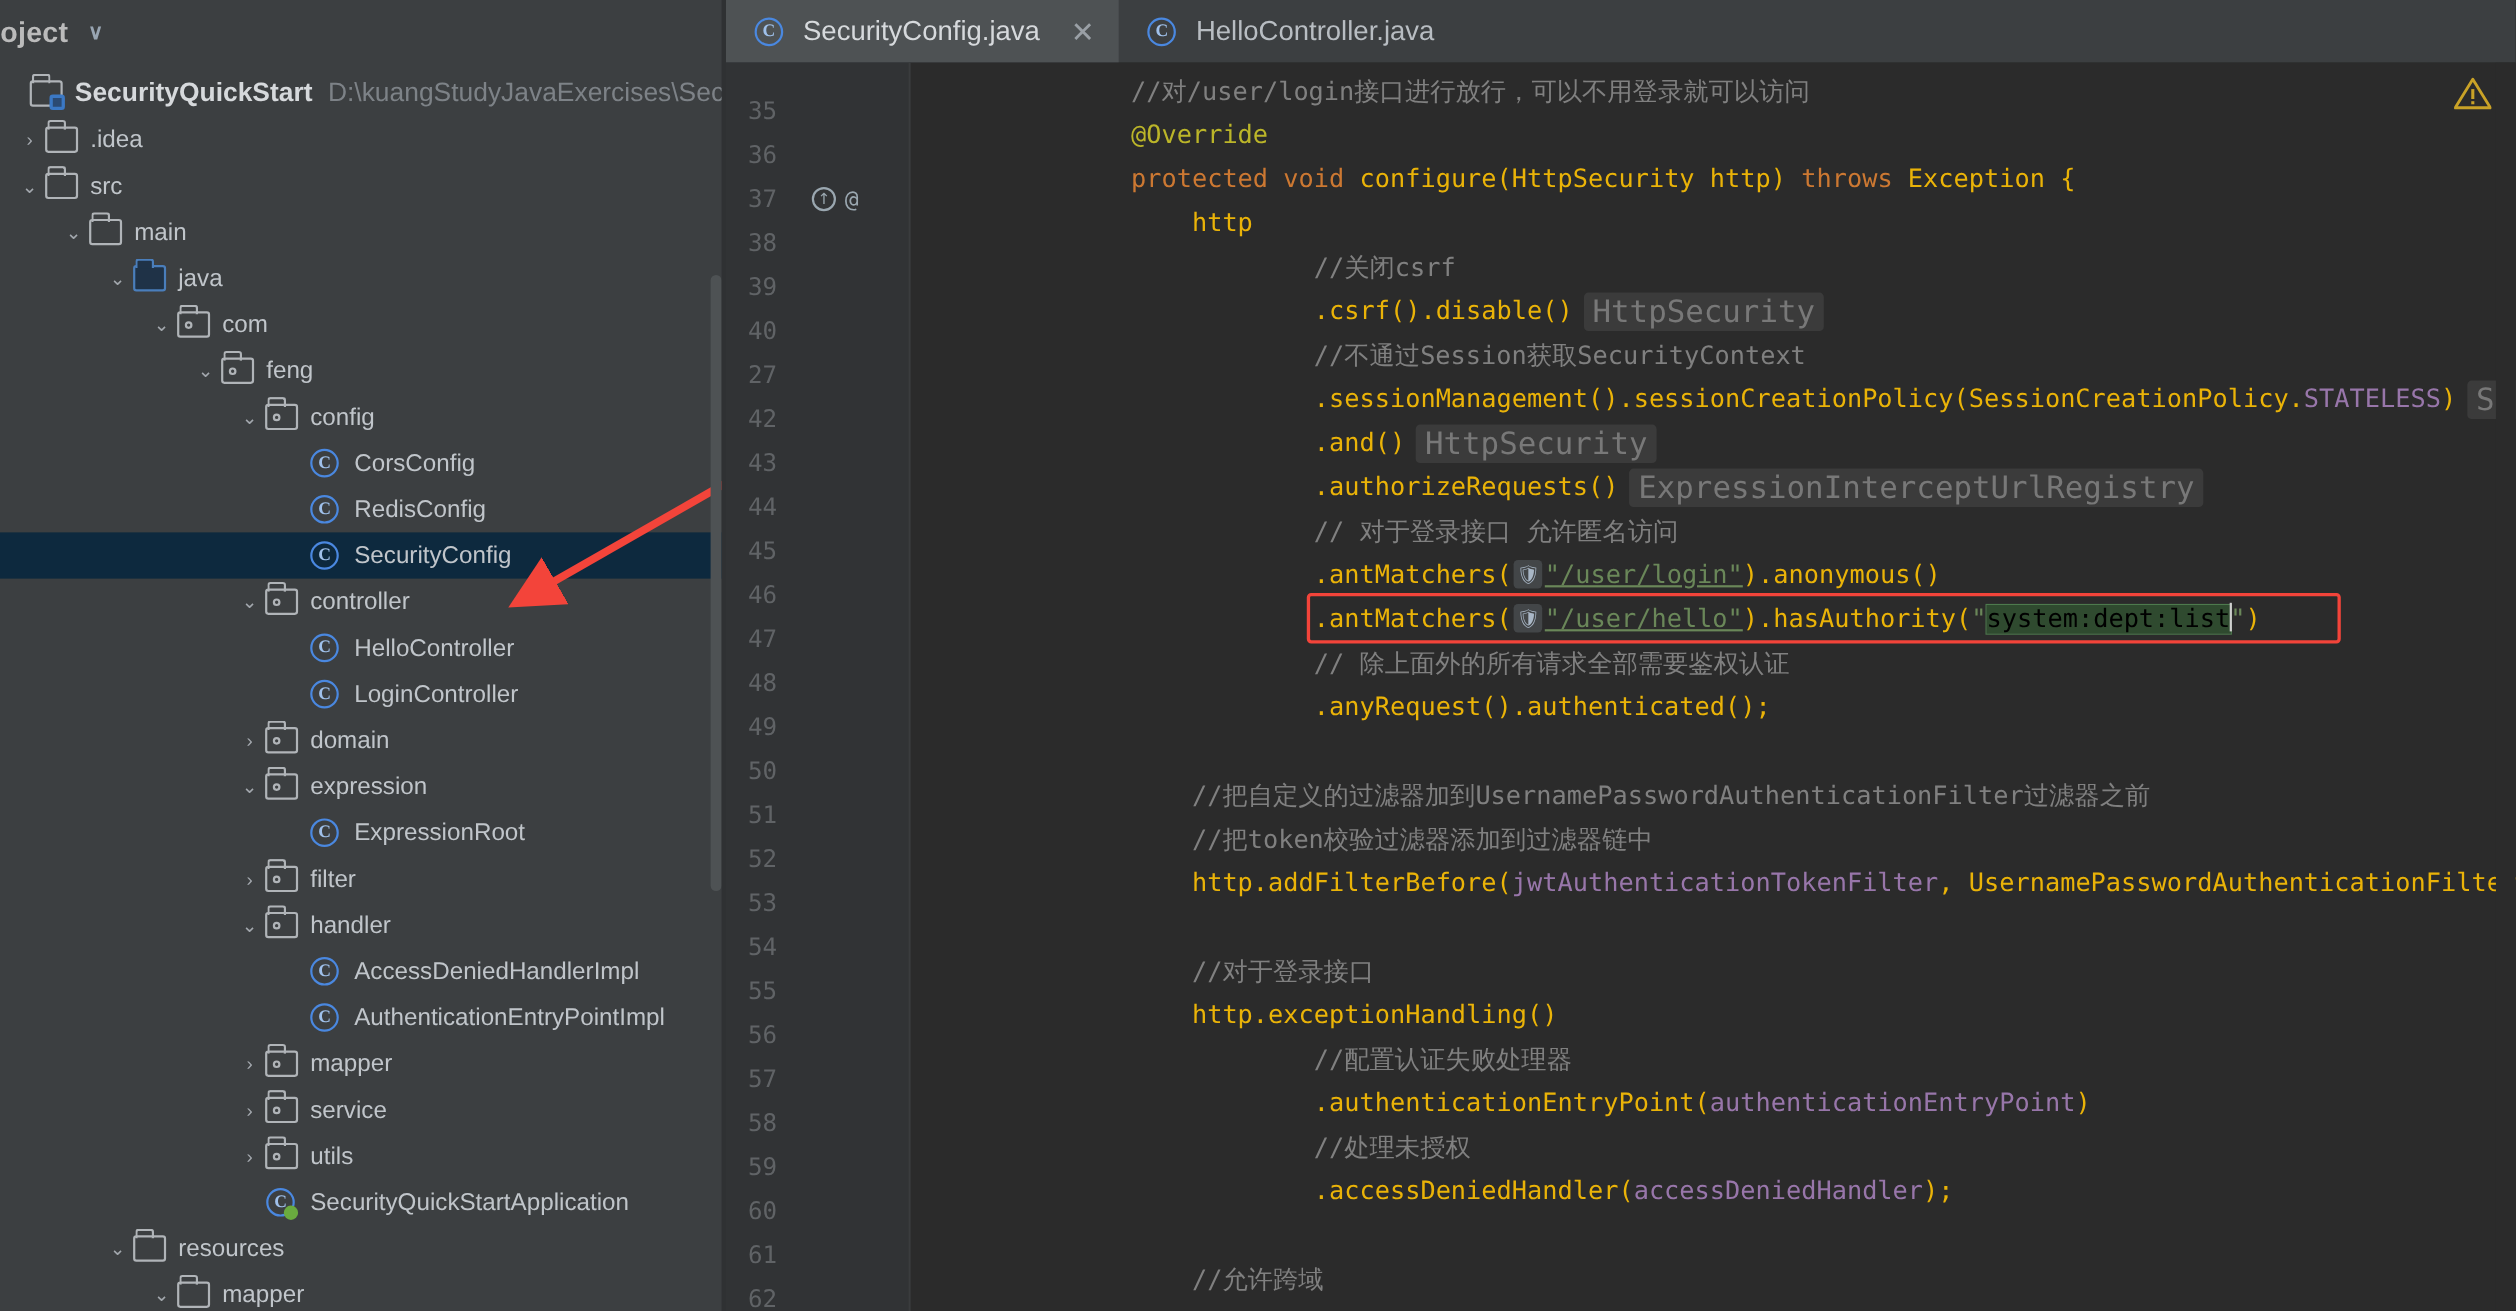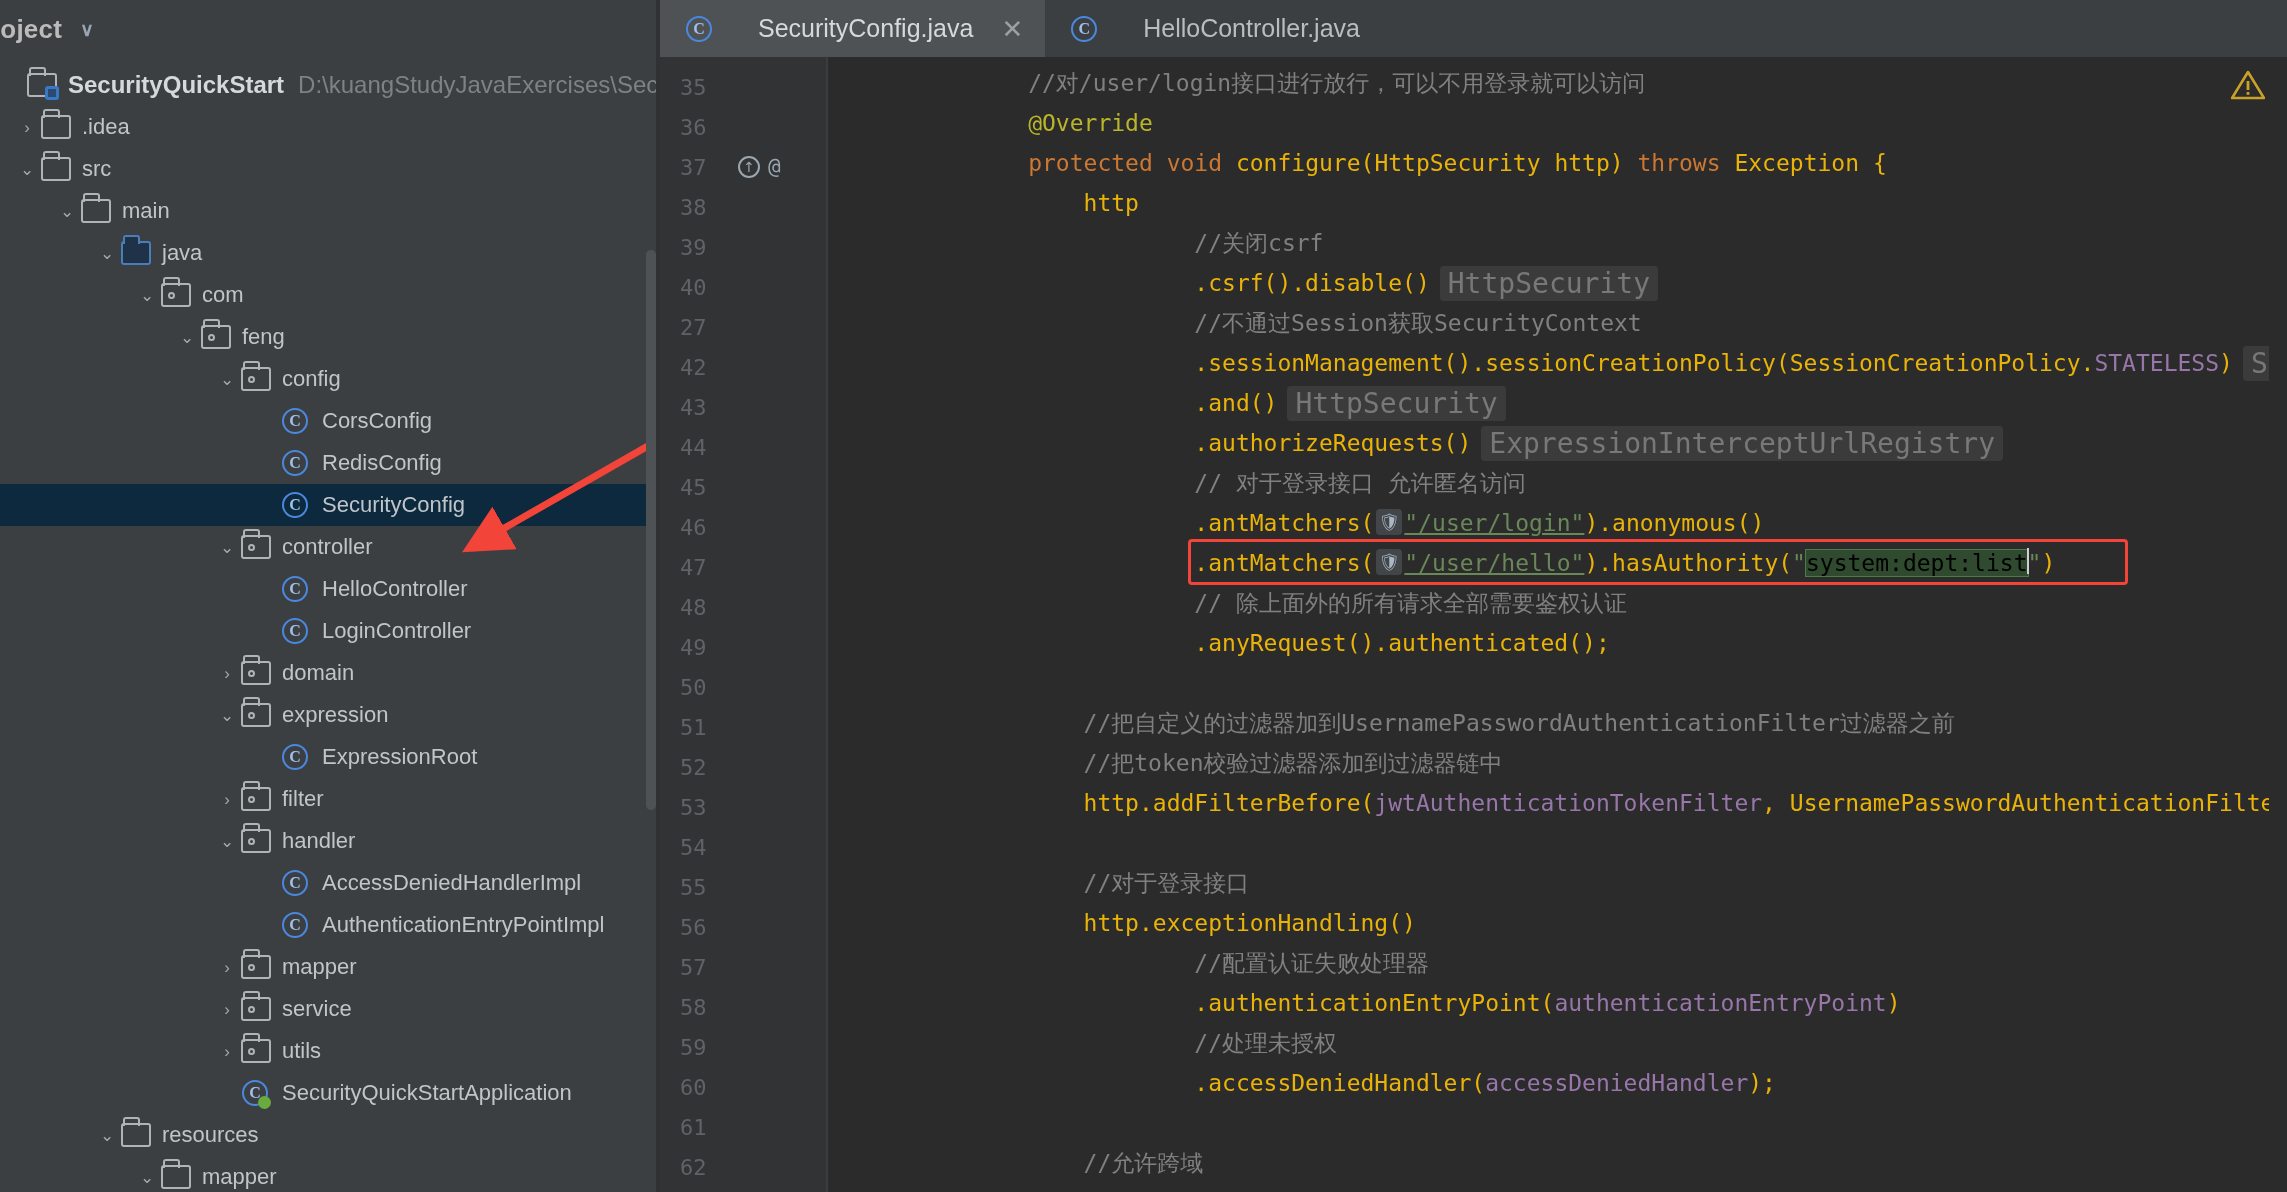--- a/index.html
+++ b/index.html
@@ -90,28 +90,28 @@
 
   
   #tabbar { height: 57px; background:#3c3f41; display:flex; align-items:stretch; }
   .tab {
      display:flex; align-items:center; padding:0 22px 0 24px;
      font-size: 25px; color:#b8bdc2; position:relative; gap:16px;
   }
   .tab.active { background:#4e5254; color:#d6d9dc; }
   .tab .tab-ico { width:30px;height:30px; position:relative; flex:0 0 30px; }
   .tab .tab-close { font-size:26px; color:#9aa0a6; margin-left:12px; line-height:1; }
-  .tab .tab-label { white-space:nowrap;margin-left:28px; }
+  .tab .tab-label { white-space:nowrap; }
 
   
   #code-area { position:absolute; top:57px; left:0; right:0; bottom:0; display:flex; background:#2b2b2b; }
   #gutter {
      width:168px; flex:0 0 168px; background:#313335;
      font-family:"DejaVu Sans Mono", monospace; font-size:22px; color:#606366;
-     padding-top:10px; position:relative;
+     padding-top:24px; position:relative;
   }
   .gline { height:40px; display:flex; align-items:center; justify-content:flex-start; padding-left:20px; position:relative; }
   .gline .num { width:46px; text-align:left; }
   .gline .gicons { position:absolute; left:78px; top:50%; transform:translateY(-50%); display:flex; gap:8px; align-items:center; }
   .g-override {
      width:22px;height:22px;border-radius:50%;border:2px solid #9aa7b0; position:relative;
      display:inline-block;
   }
   .g-override:after{ content:"↑"; position:absolute; inset:0; font-size:14px; color:#9aa7b0;
      display:flex;align-items:center;justify-content:center; font-family:"DejaVu Sans", sans-serif;}

